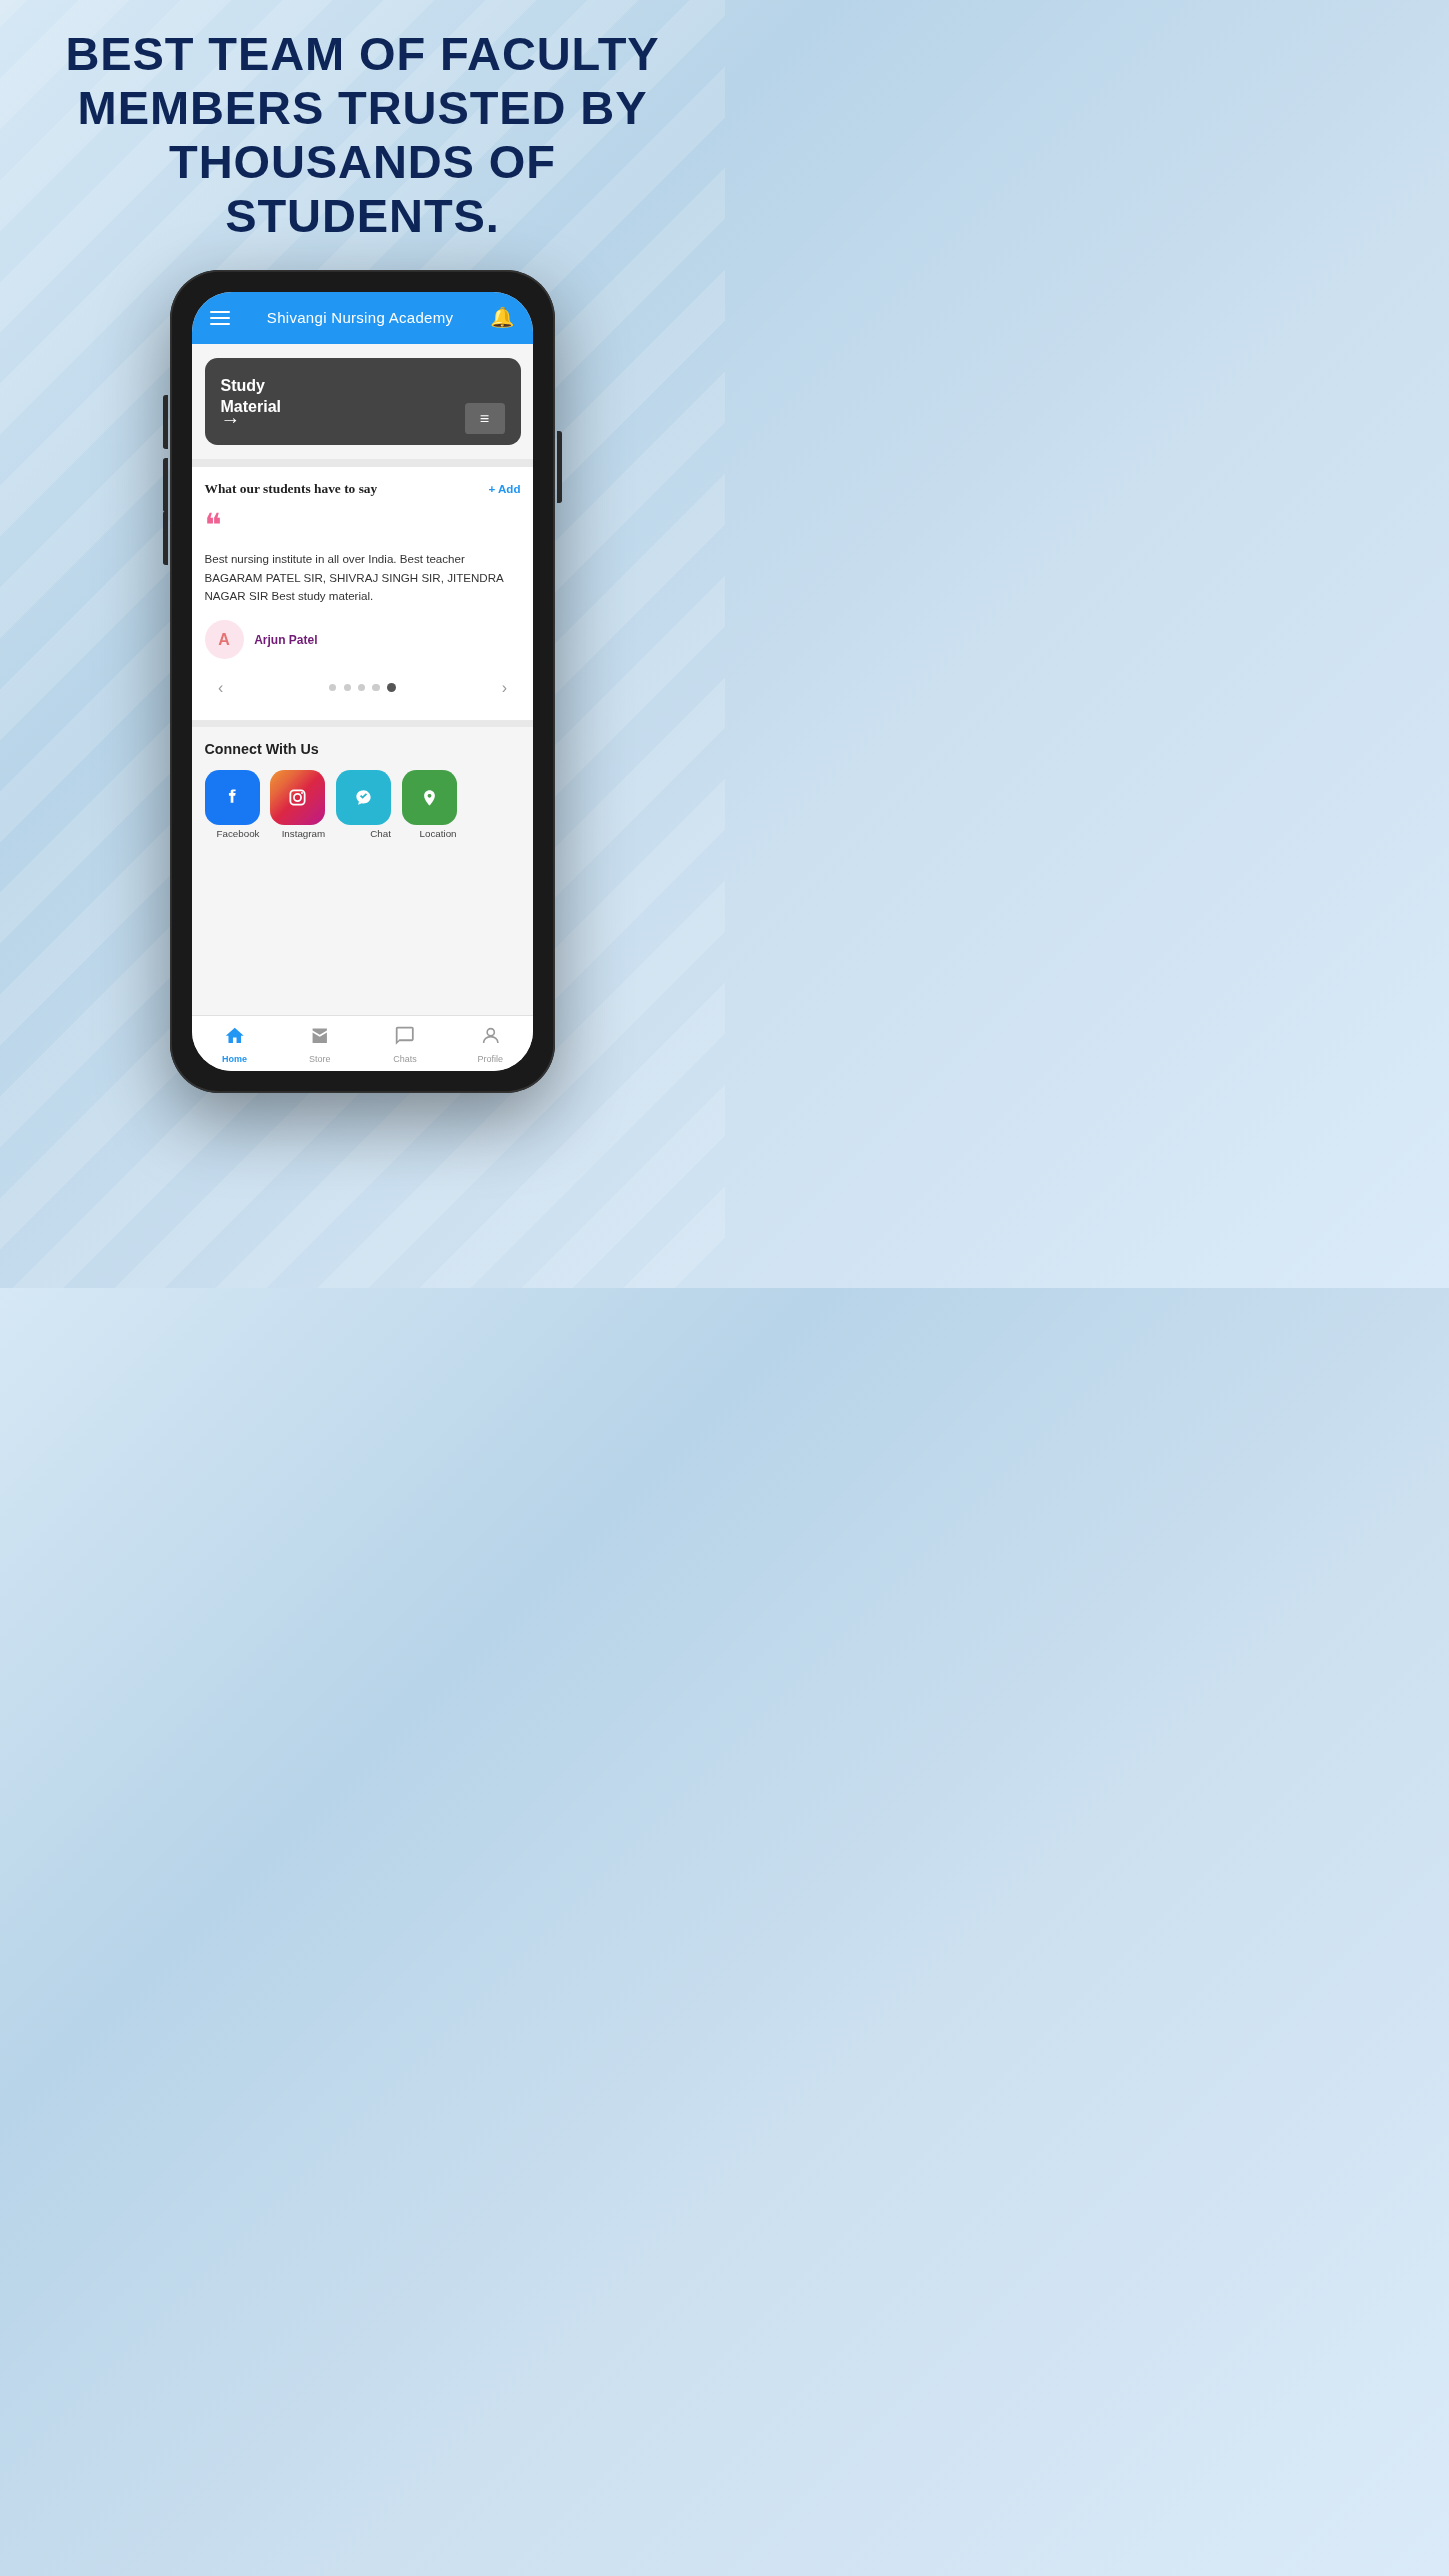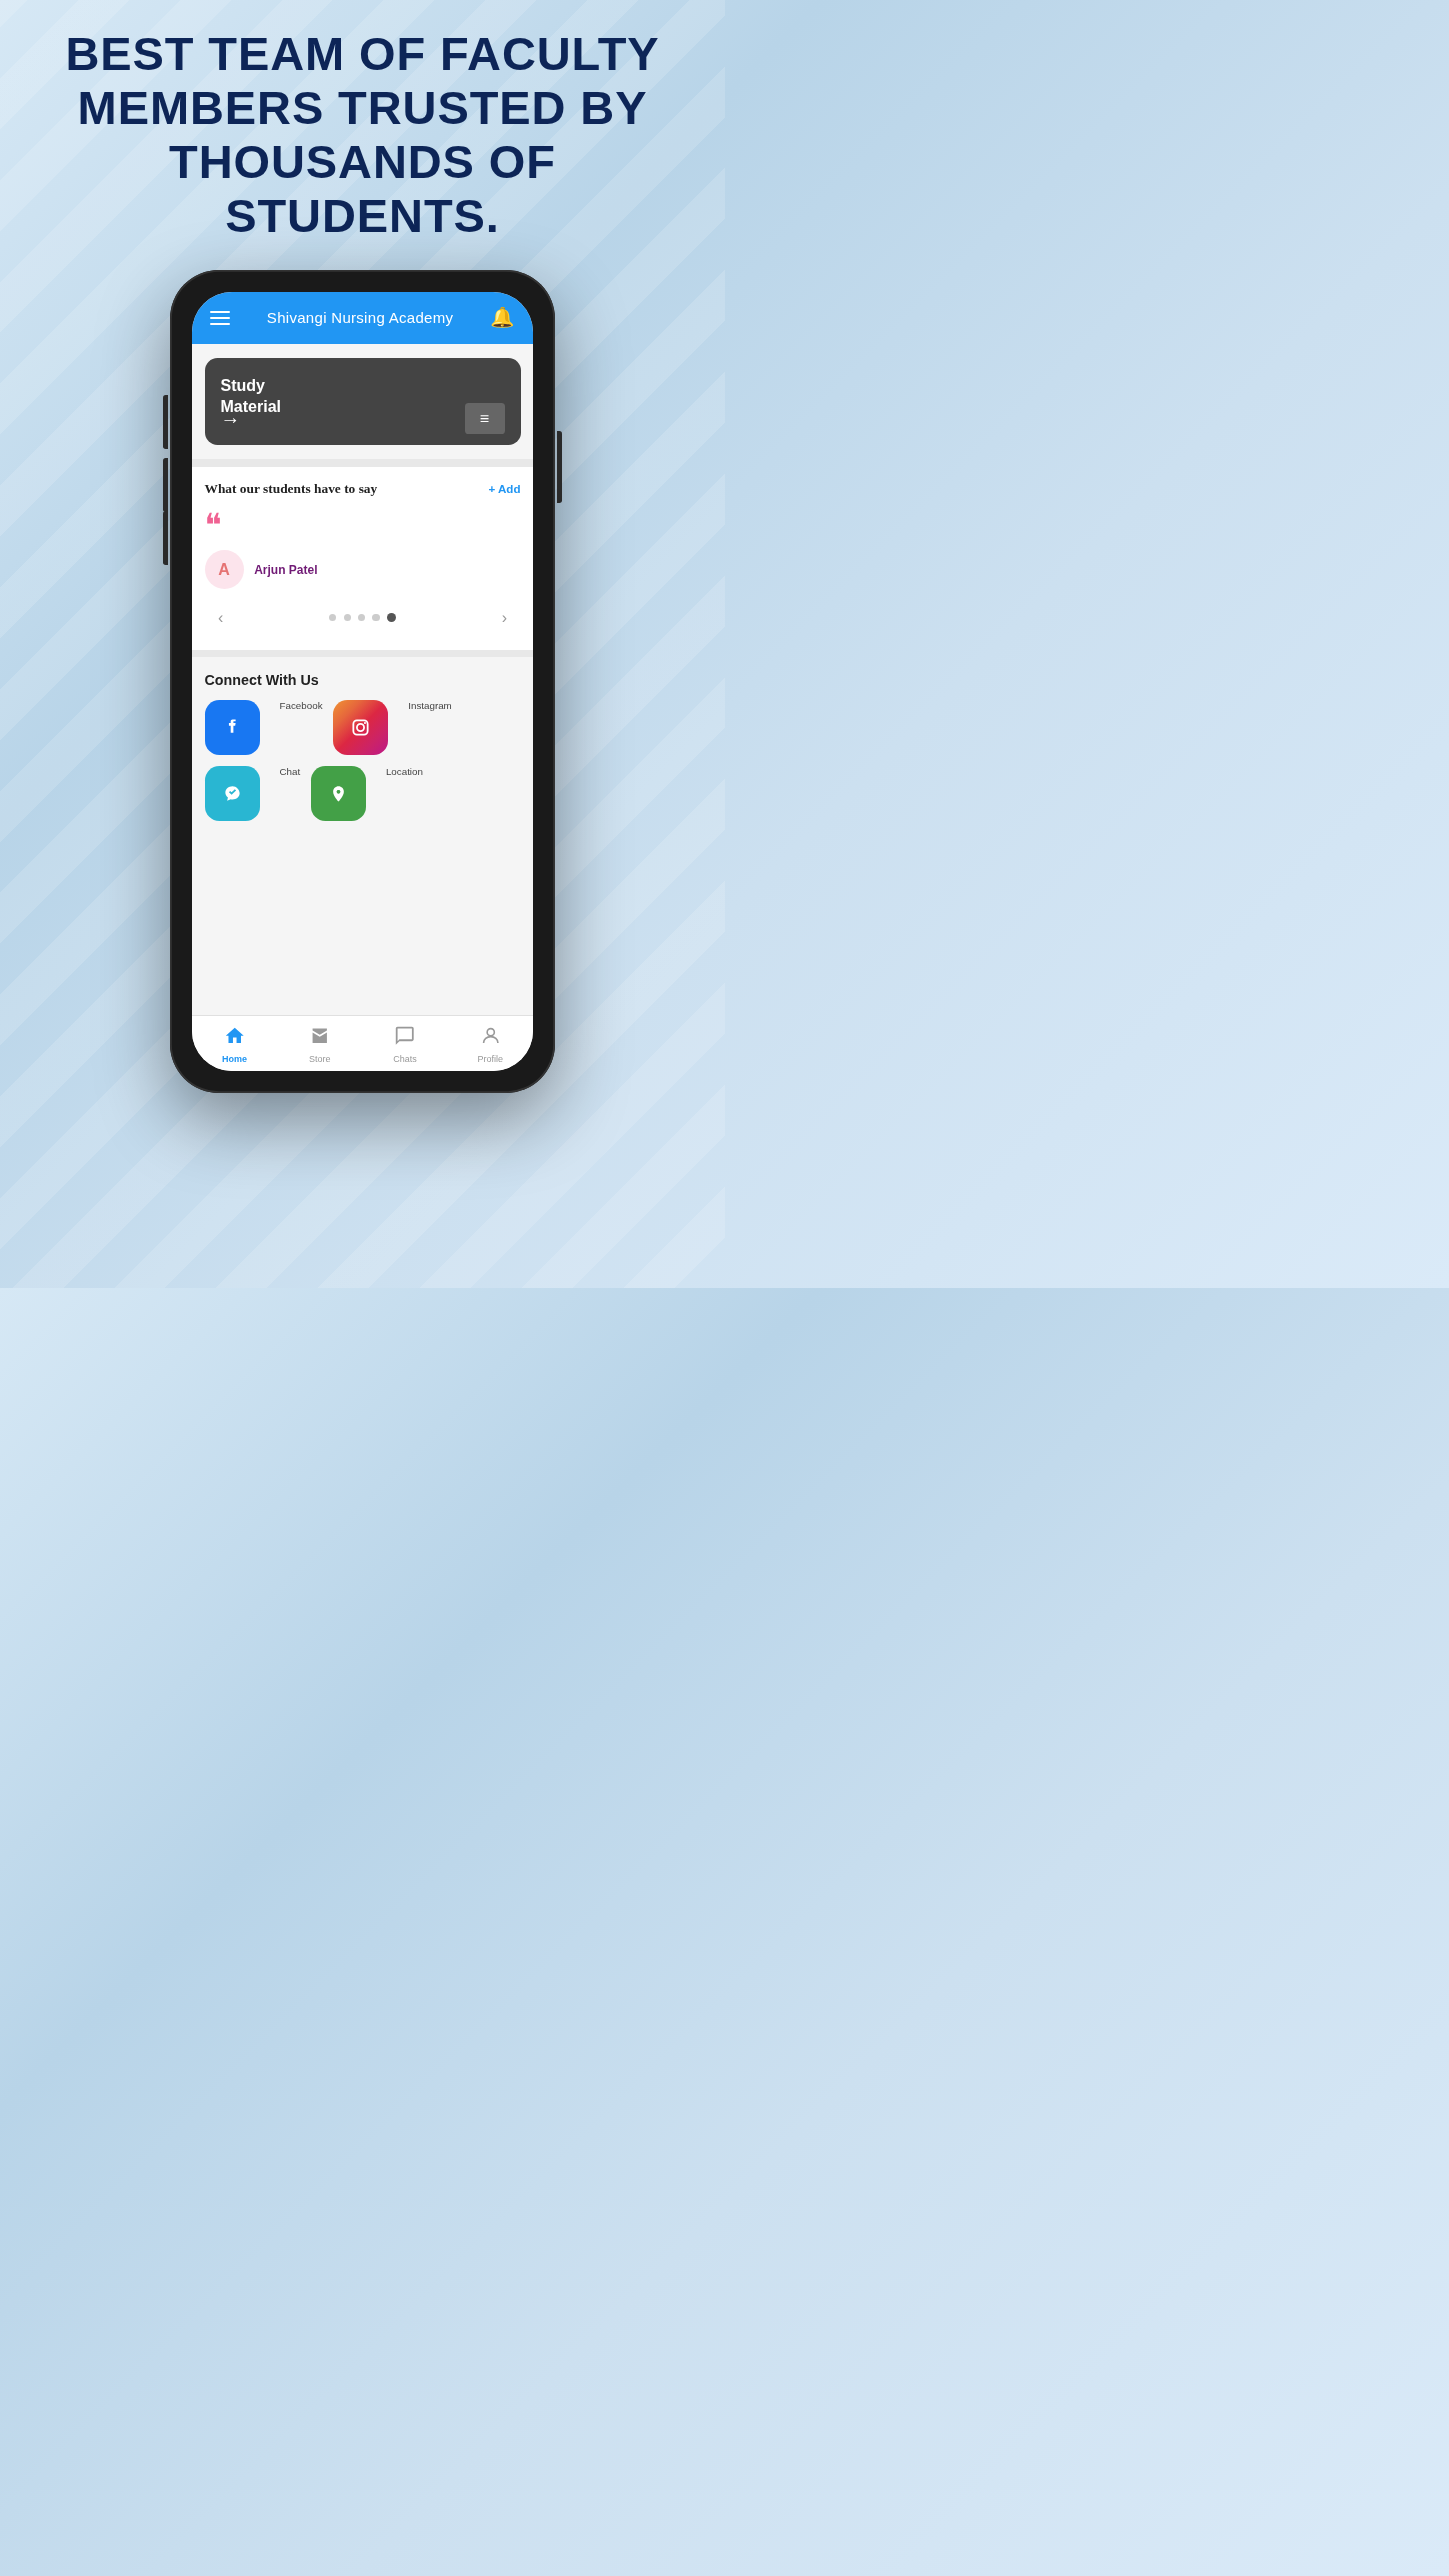--- a/index.html
+++ b/index.html
@@ -291,23 +291,23 @@
       margin-bottom: 12.5px;
     }
     .social-grid {
       display: flex;
       gap: 10.7px;
       justify-content: flex-start;
       flex-wrap: wrap;
     }
     .social-item {
       display: flex;
-      flex-direction: row;
-      align-items: flex-start;
-      gap: 20px;
+      flex-direction: column;
+      align-items: flex-end;
+      gap: 3px;
       cursor: pointer;
     }
     .social-icon {
       width: 55px;
       height: 55px;
       border-radius: 14.3px;
       display: flex;
       align-items: center;
       justify-content: center;
       font-size: 25px;
@@ -380,20 +380,21 @@
         </div>
 
         <div class="section-divider"></div>
 
         <div class="testimonials-section">
           <div class="section-header">
             <span class="section-title">What our students have to say</span>
             <span class="add-btn">+ Add</span>
           </div>
           <div class="quote-icon">❝</div>
+          <div class="testimonial-text">Best nursing institute in all over India. Best teacher BAGARAM PATEL SIR, SHIVRAJ SINGH SIR, JITENDRA NAGAR SIR Best study material.</div>
           <div class="reviewer">
             <div class="reviewer-avatar">A</div>
             <div class="reviewer-name">Arjun Patel</div>
           </div>
           <div class="carousel-nav">
             <div class="carousel-arrow">‹</div>
             <div class="carousel-dots">
               <div class="dot"></div>
               <div class="dot"></div>
               <div class="dot"></div>

